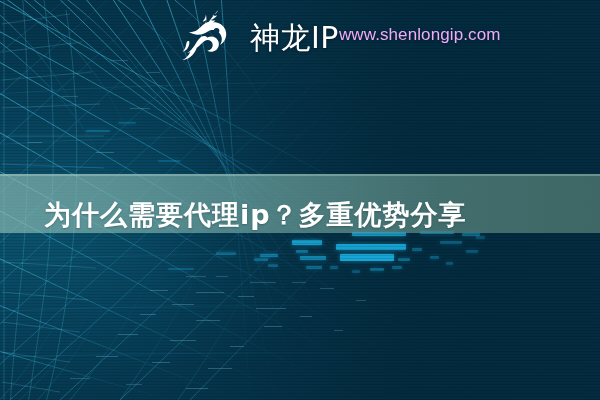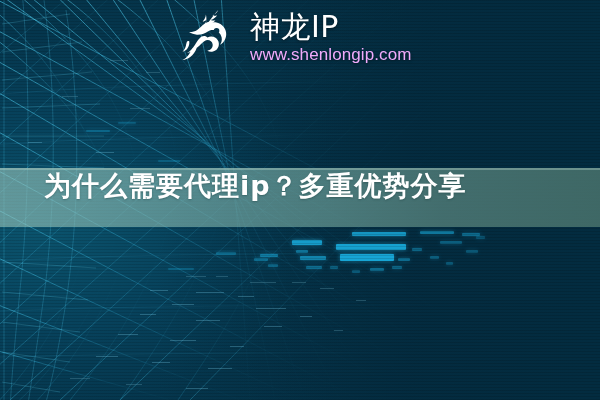--- a/index.html
+++ b/index.html
@@ -92,21 +92,21 @@
     gap: 10px;
   }
   .logo-mark {
     width: 62px;
     height: 62px;
     flex: none;
   }
   .logo-mark svg { display:block; width:100%; height:100%; }
   .logo-text {
     display: flex;
-    flex-direction: column;
+    flex-direction: row;
     justify-content: center;
     padding-top: 2px;
   }
   .brand-name {
     color: #ffffff;
     font-size: 30px;
     font-weight: 400;
     line-height: 1.05;
     letter-spacing: .5px;
     font-family: "DejaVu Sans", "Liberation Sans", sans-serif;
@@ -121,31 +121,31 @@
     letter-spacing: .1px;
     font-family: "Liberation Sans", sans-serif;
     text-shadow: 0 1px 3px rgba(0,0,0,.45);
   }
 
   
   .title-band {
     position: absolute;
     left: 0;
     right: 0;
-    top: 168px;
+    top: 174px;
     height: 59px;
     background: linear-gradient(90deg,
         rgba(150,196,186,0.62) 0%,
         rgba(136,186,178,0.64) 18%,
         rgba(120,172,166,0.66) 36%,
         rgba(104,154,148,0.70) 55%,
         rgba(86,130,124,0.76) 74%,
         rgba(72,114,108,0.86) 100%);
     display: flex;
-    align-items: flex-start;
+    align-items: flex-end;
     overflow: hidden;
   }
   .title-band-top-edge {
     position: absolute;
     left: 0; right: 0; top: 0;
     height: 2px;
     background: rgba(180,210,200,0.40);
   }
   .title-text {
     position: relative;

